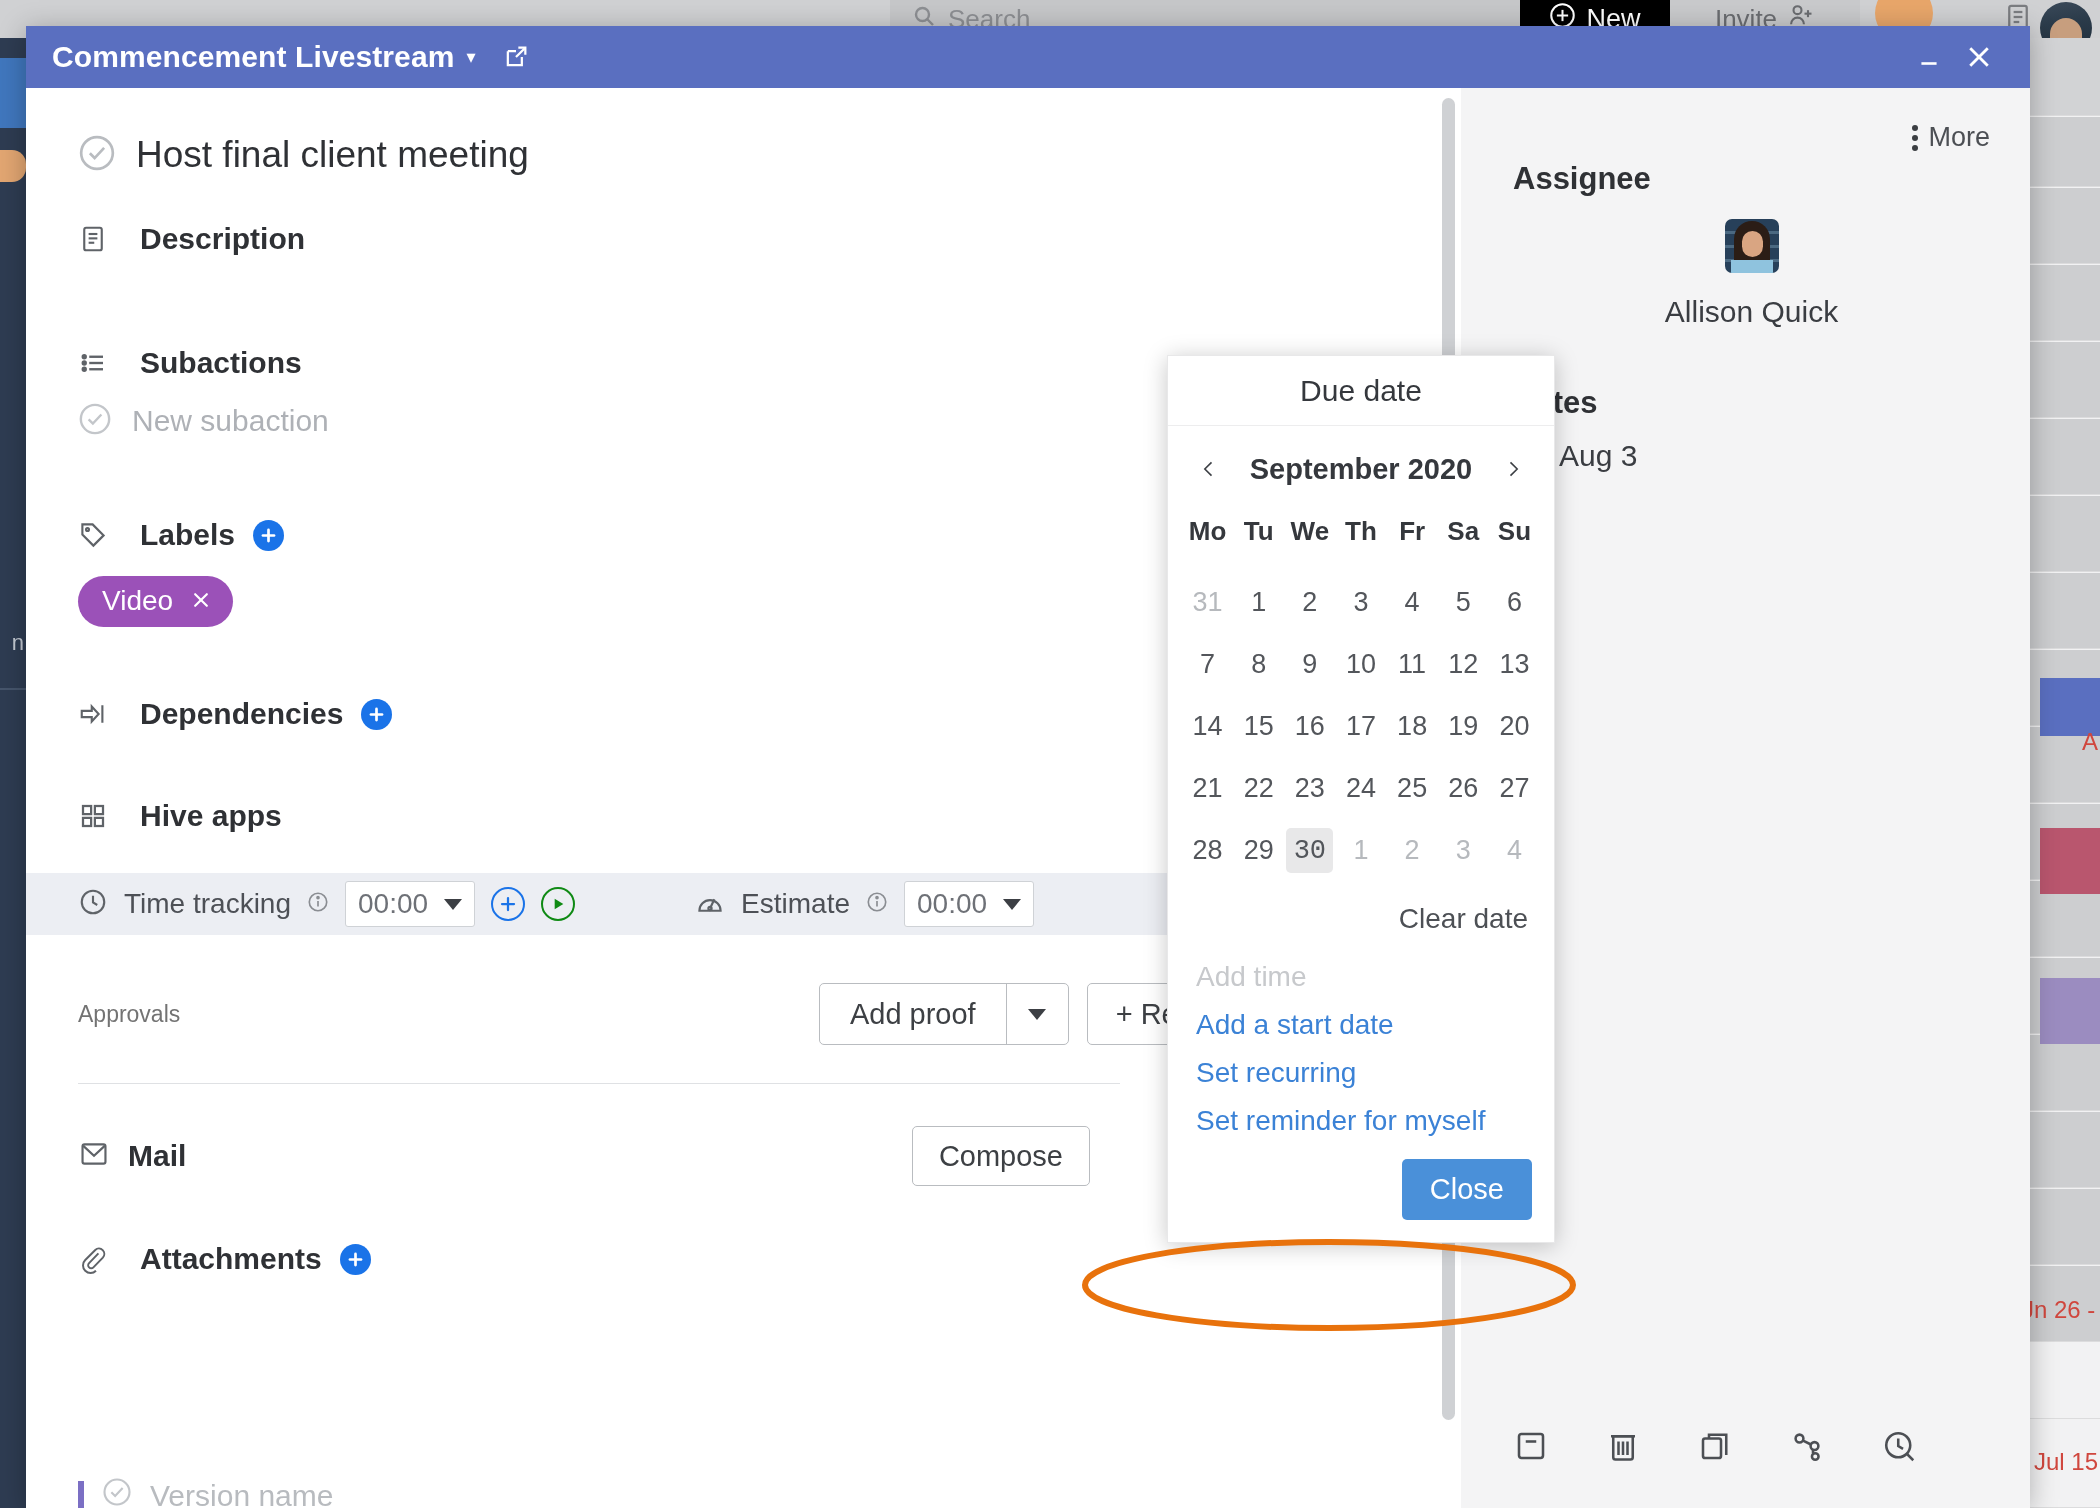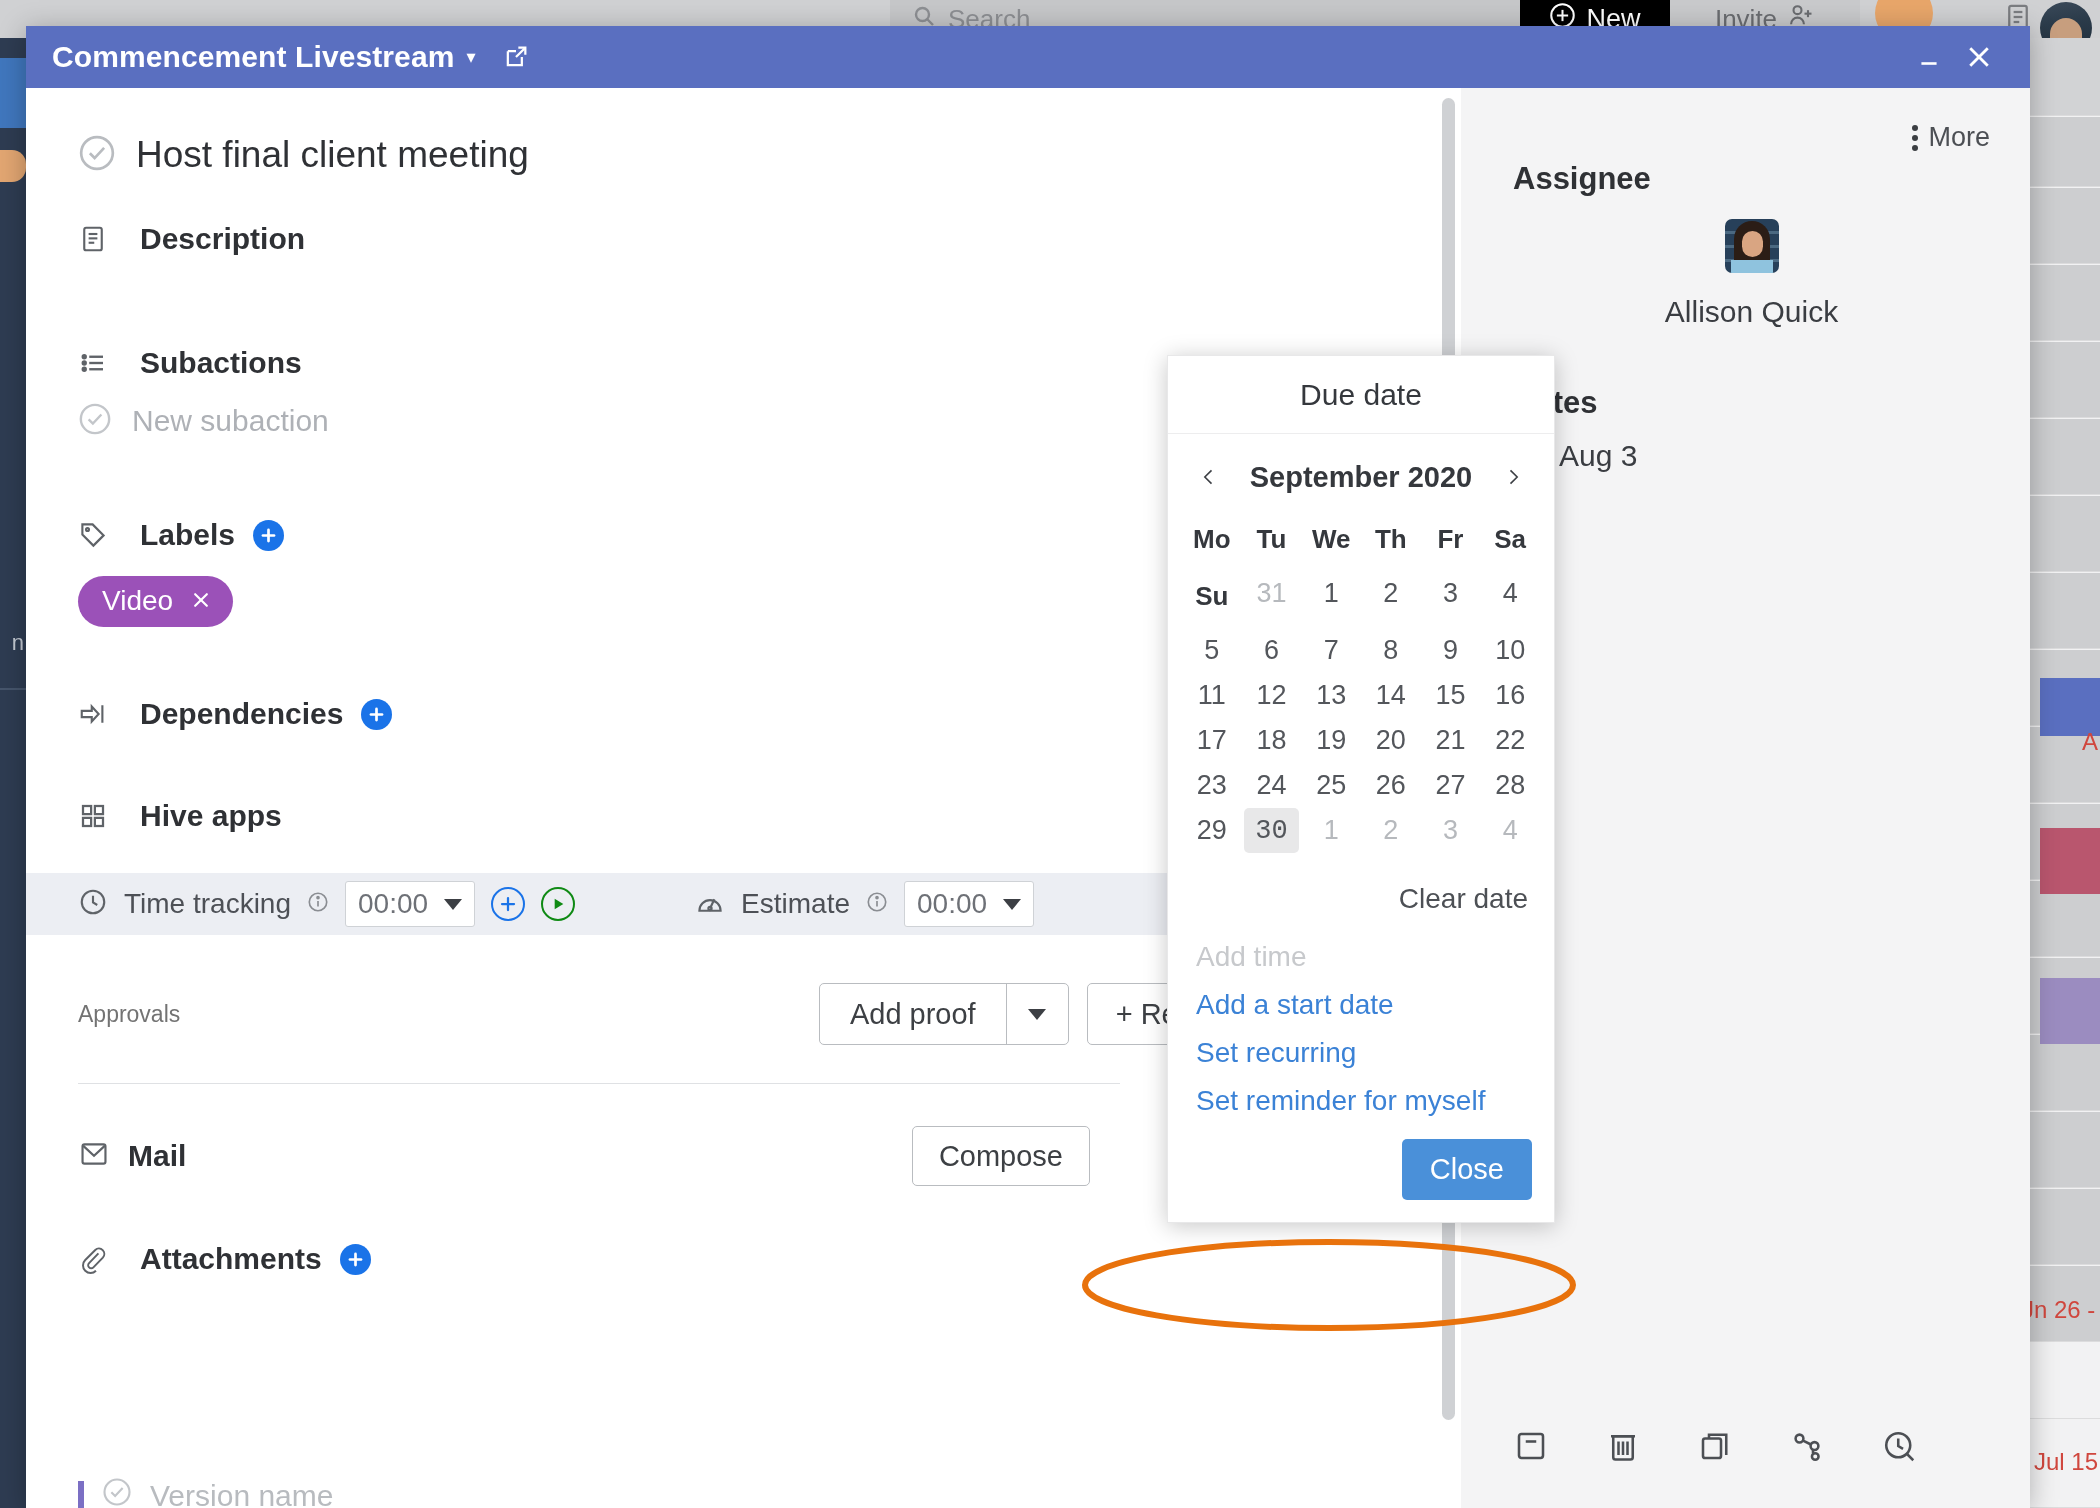--- a/index.html
+++ b/index.html
@@ -305,33 +305,33 @@
 
   
   .datepicker {
     position: absolute; left: 1141px; top: 267px;
     width: 388px; background: #fff;
     box-shadow: 0 3px 22px rgba(0,0,0,0.22);
     border: 1px solid #e8e8e9;
     z-index: 40;
   }
   .dp-title {
-    height: 78px; display: flex; align-items: center; justify-content: center;
+    height: 70px; display: flex; align-items: center; justify-content: center;
     font-size: 30px; color: #35383d; border-bottom: 1px solid #ededee;
   }
   .dp-nav {
     display: flex; align-items: center; justify-content: space-between;
     padding: 24px 22px 8px 22px;
   }
   .dp-arrow { width: 38px; height: 38px; display: flex; align-items: center; justify-content: center; color: #3c3f44; }
   .dp-arrow svg { width: 20px; height: 32px; }
   .dp-month { font-size: 29px; font-weight: bold; color: #35383d; }
   .dp-grid {
-    display: grid; grid-template-columns: repeat(6, 1fr);
-    padding: 10px 14px 4px 14px; row-gap: 0;
+    display: grid; grid-template-columns: repeat(7, 1fr);
+    padding: 10px 14px 4px 14px; row-gap: 17px;
   }
   .dp-dow {
     font-size: 26px; font-weight: bold; color: #35383d;
     text-align: center; padding: 10px 0 16px 0;
   }
   .dp-day {
     font-size: 27px; color: #53565b; text-align: center;
     height: 45px; display: flex; align-items: center; justify-content: center;
     border-radius: 5px; margin: 0 2px;
   }

